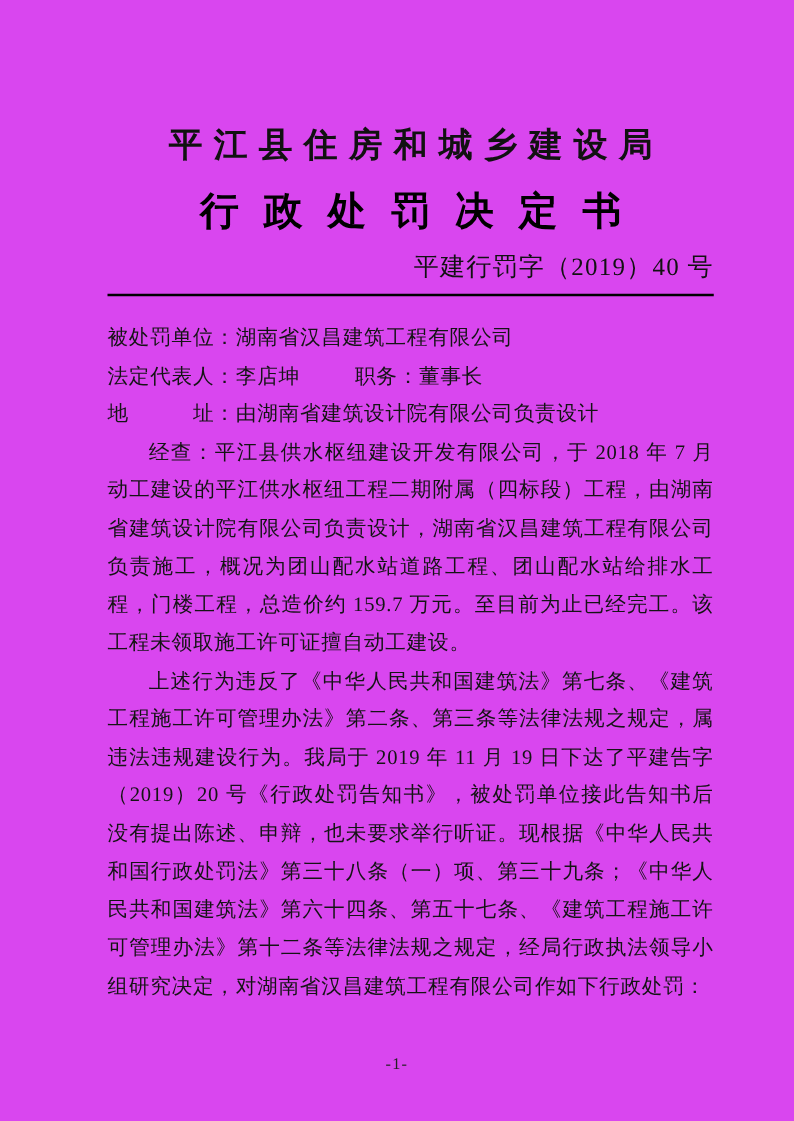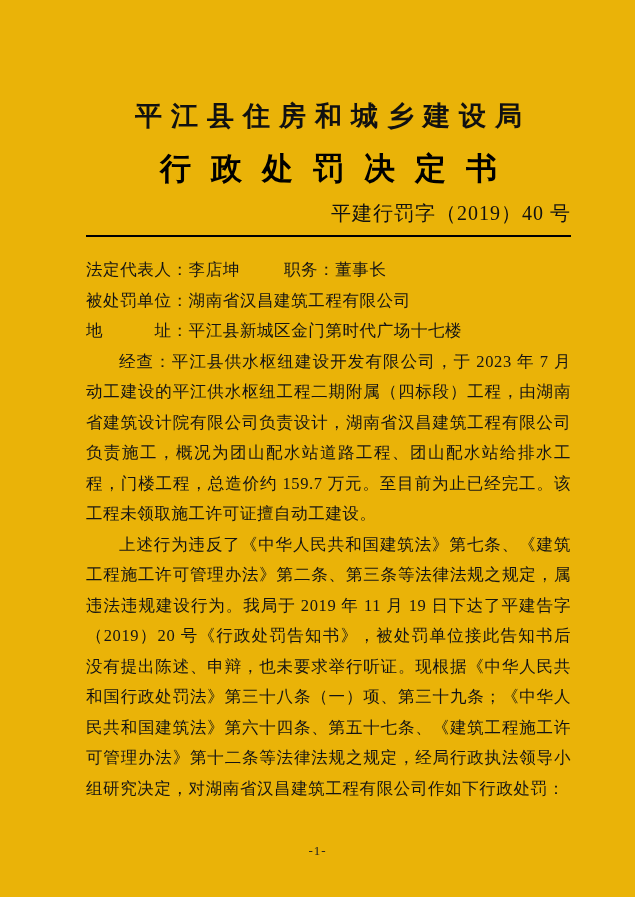--- a/index.html
+++ b/index.html
@@ -6,21 +6,21 @@
   html, body { background: #ffffff; }
   body {
     font-family: "Liberation Serif", "DejaVu Serif", serif;
     color: #1a1a1a;
   }
   .page {
     position: relative;
     width: 635px;
     height: 897px;
     margin: 0 auto;
-    background: #eab308;
+    background: #d946ef;
     padding: 98px 64px 0 86px;
     overflow: hidden;
   }
   .header { text-align: center; }
   .title1 {
     font-size: 27px;
     font-weight: 600;
     letter-spacing: 9px;
     text-indent: 9px;
     color: #111;
@@ -80,32 +80,32 @@
   <div class="header">
     <div class="title1">平江县住房和城乡建设局</div>
     <div class="title2">行政处罚决定书</div>
     <div class="doc-number">平建行罚字（2019）40 号</div>
     <div class="rule"></div>
   </div>
 
   <div class="doc-body">
 
     <div class="field-line">
+      <span class="field-label">被处罚单位：</span><span class="field-value">湖南省汉昌建筑工程有限公司</span>
+    </div>
+
+    <div class="field-line">
       <span class="field-label">法定代表人：</span><span class="field-value">李店坤</span><span class="field-label duty-label">职务：</span><span class="field-value">董事长</span>
     </div>
 
     <div class="field-line">
-      <span class="field-label">被处罚单位：</span><span class="field-value">湖南省汉昌建筑工程有限公司</span>
+      <span class="field-label">地　　　址：</span><span class="field-value">由湖南省建筑设计院有限公司负责设计</span>
     </div>
 
-    <div class="field-line">
-      <span class="field-label">地　　　址：</span><span class="field-value">平江县新城区金门第时代广场十七楼</span>
-    </div>
-
-    <p class="para">经查：平江县供水枢纽建设开发有限公司，于 2023 年 7 月动工建设的平江供水枢纽工程二期附属（四标段）工程，由湖南省建筑设计院有限公司负责设计，湖南省汉昌建筑工程有限公司负责施工，概况为团山配水站道路工程、团山配水站给排水工程，门楼工程，总造价约 159.7 万元。至目前为止已经完工。该工程未领取施工许可证擅自动工建设。</p>
+    <p class="para">经查：平江县供水枢纽建设开发有限公司，于 2018 年 7 月动工建设的平江供水枢纽工程二期附属（四标段）工程，由湖南省建筑设计院有限公司负责设计，湖南省汉昌建筑工程有限公司负责施工，概况为团山配水站道路工程、团山配水站给排水工程，门楼工程，总造价约 159.7 万元。至目前为止已经完工。该工程未领取施工许可证擅自动工建设。</p>
 
     <p class="para">上述行为违反了《中华人民共和国建筑法》第七条、《建筑工程施工许可管理办法》第二条、第三条等法律法规之规定，属违法违规建设行为。我局于 2019 年 11 月 19 日下达了平建告字（2019）20 号《行政处罚告知书》，被处罚单位接此告知书后没有提出陈述、申辩，也未要求举行听证。现根据《中华人民共和国行政处罚法》第三十八条（一）项、第三十九条；《中华人民共和国建筑法》第六十四条、第五十七条、《建筑工程施工许可管理办法》第十二条等法律法规之规定，经局行政执法领导小组研究决定，对湖南省汉昌建筑工程有限公司作如下行政处罚：</p>
 
   </div>
 
   <div class="footer">-1-</div>
 
 </div>
 
 </body></html>

